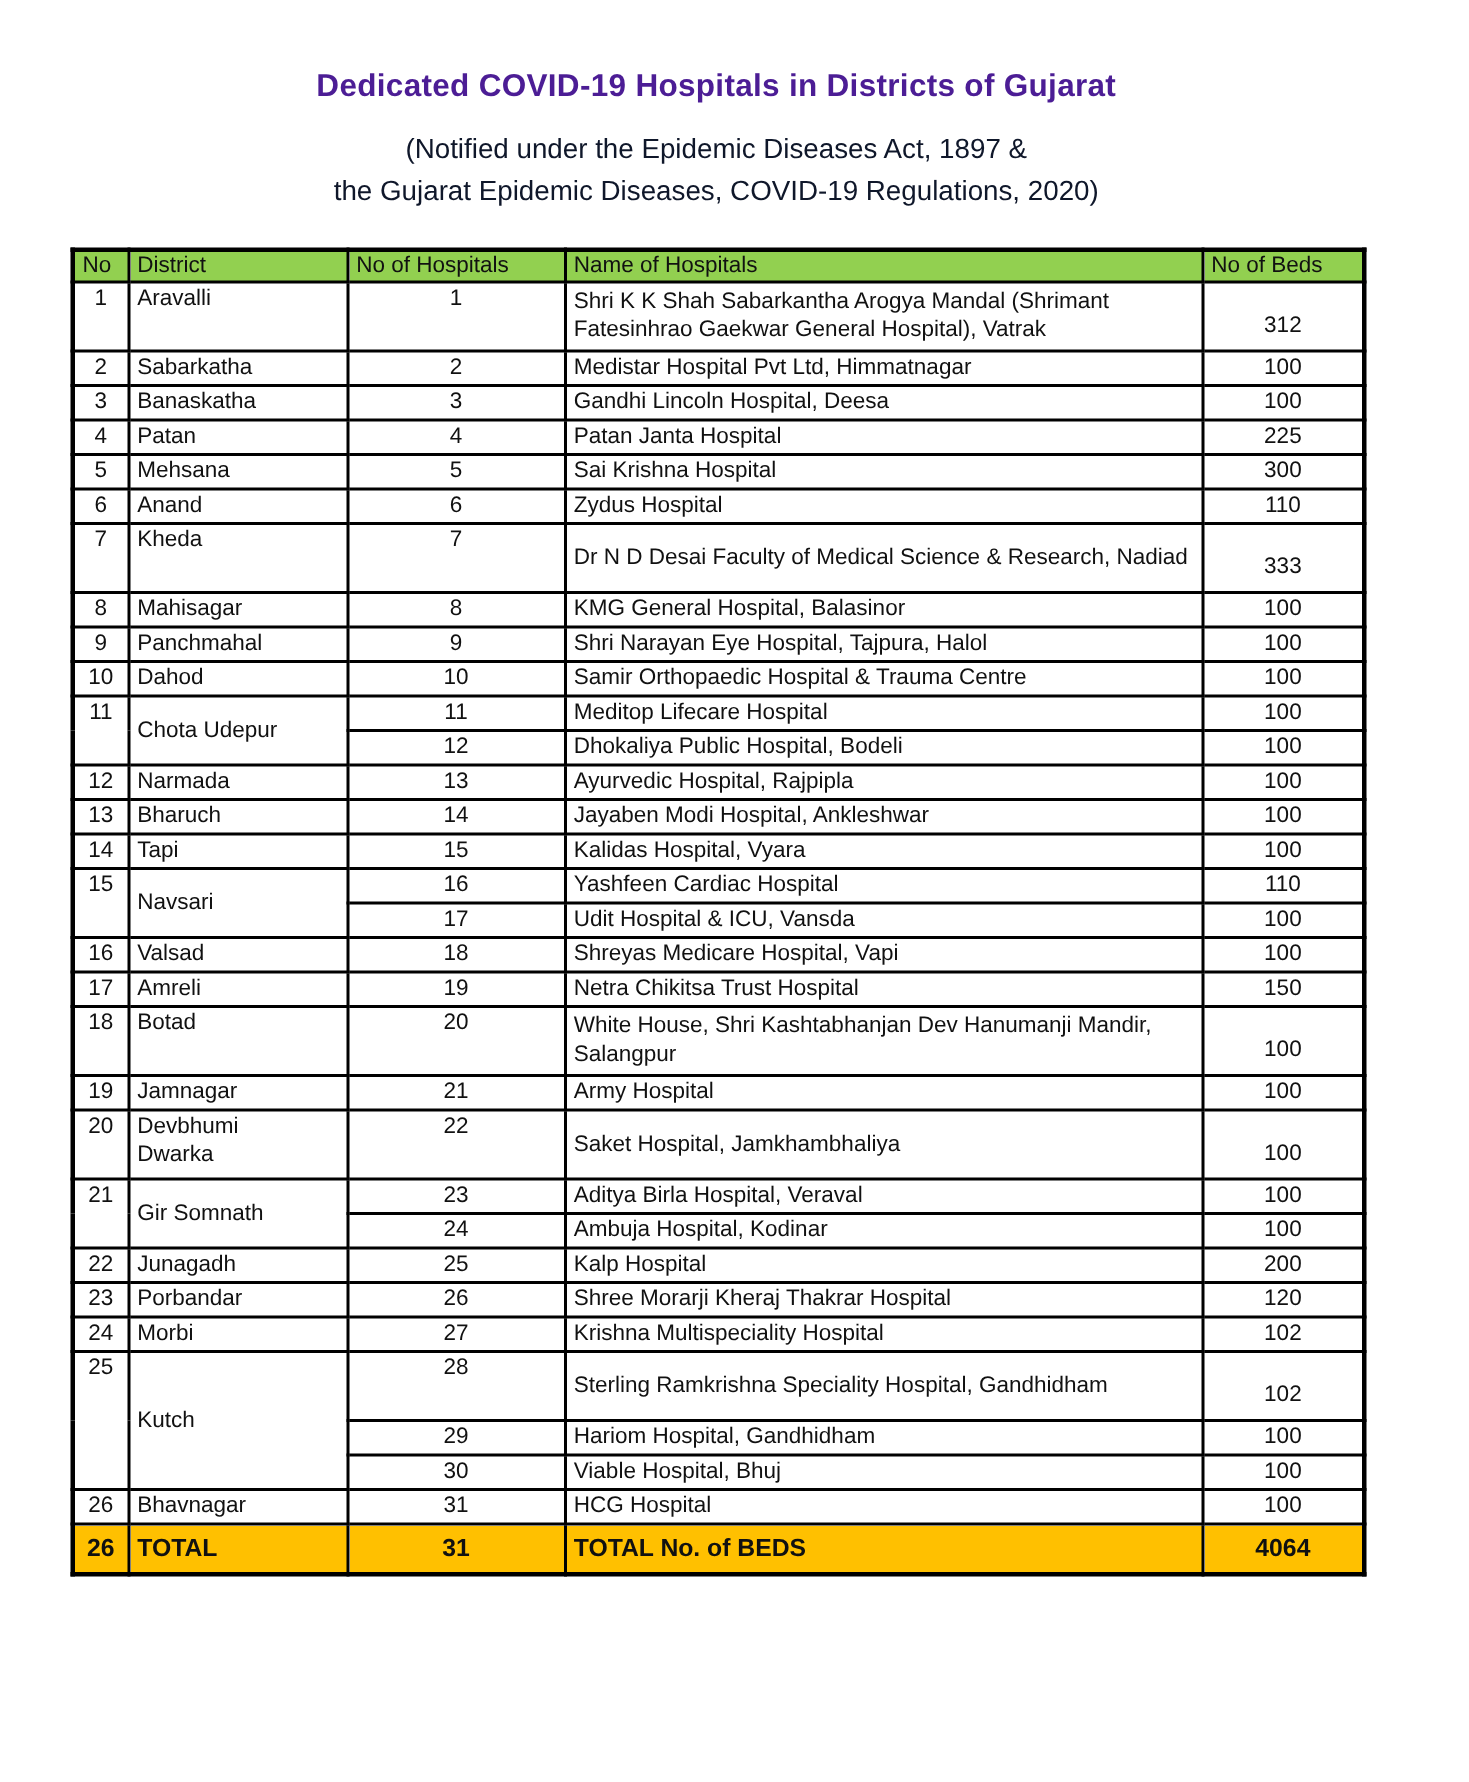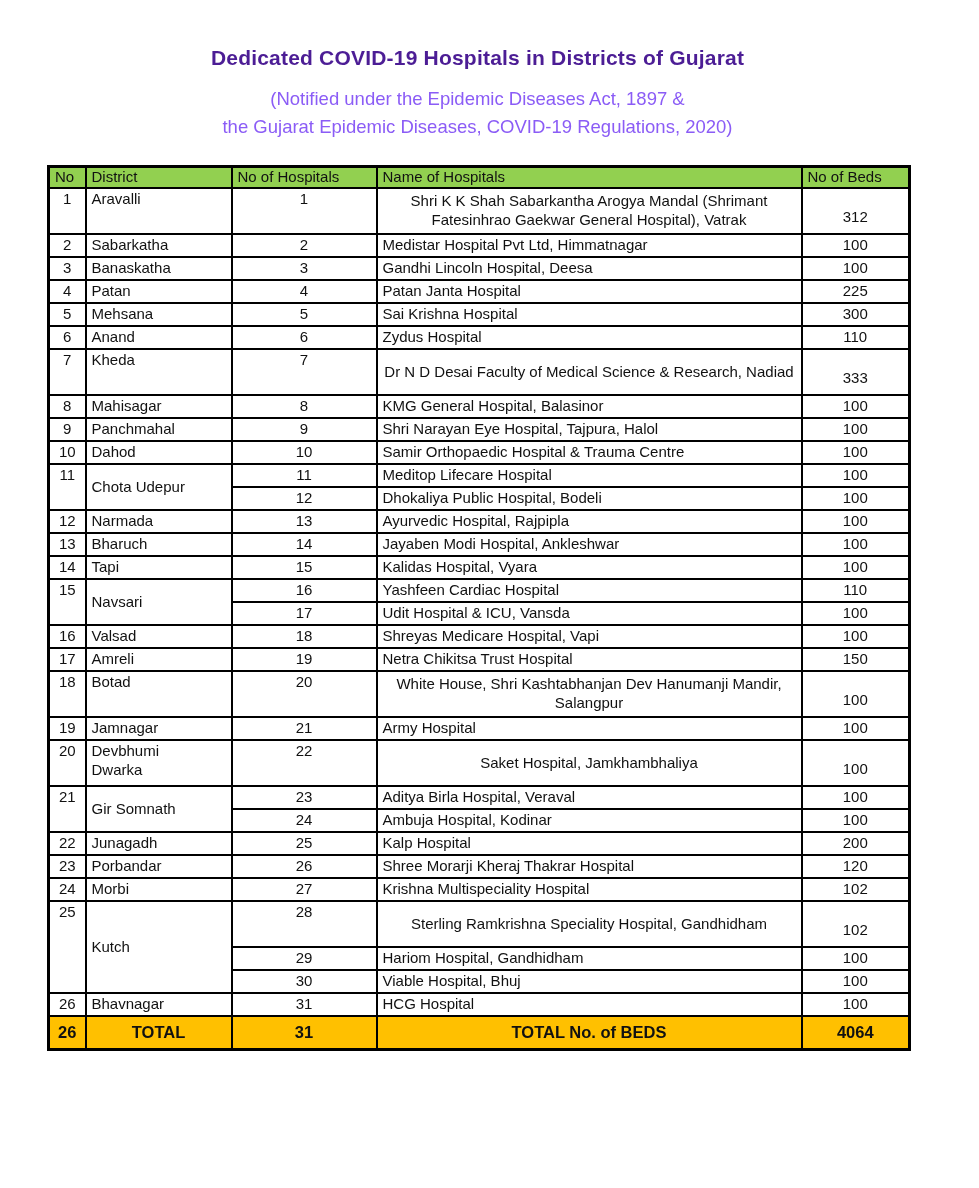--- a/index.html
+++ b/index.html
@@ -17,21 +17,21 @@
     font-size: 21px;
     font-weight: bold;
     letter-spacing: 0.2px;
     color: #4c1d95;
   }
   .doc-subtitle {
     margin-top: 15px;
     text-align: center;
     font-size: 18.5px;
     line-height: 1.5;
-    color: #8b5cf6;
+    color: #0f172a;
   }
   .timestamp {
     text-align: right;
     font-size: 13.5px;
     font-weight: 600;
     margin-top: 7px;
     margin-bottom: 3px;
   }
 
   table.hospitals {
@@ -58,32 +58,32 @@
   }
   tbody tr { height: 23px; }
   tbody tr.tall { height: 46px; }
   tfoot tr { height: 33px; }
 
   td { vertical-align: middle; }
   td.no, td.hno, td.beds { text-align: center; }
   td.district, td.name { text-align: left; }
 
   tr.tall td { vertical-align: top; }
-  tr.tall td.name { vertical-align: middle; text-align: center; }
+  tr.tall td.name { vertical-align: middle; }
   tr.tall td.beds { vertical-align: bottom; padding-bottom: 6px; }
   td.group-no { vertical-align: top; }
   td.group-district, tr.tall td.group-district { vertical-align: middle; }
   td.narrow-wrap { word-spacing: 400px; }
 
   tfoot td {
     font-weight: bold;
     font-size: 16.5px;
   }
   tfoot td.t-no, tfoot td.t-hosp, tfoot td.t-beds { text-align: center; }
-  tfoot td.t-label, tfoot td.t-beds-label { text-align: center; }
+  tfoot td.t-label, tfoot td.t-beds-label { text-align: left; }
 </style>
 </head>
 <body>
 
 <div class="page">
   <h1 class="doc-title">Dedicated COVID-19 Hospitals in Districts of Gujarat</h1>
   <div class="doc-subtitle">
     <div>(Notified under the Epidemic Diseases Act, 1897 &amp;</div>
     <div>the Gujarat Epidemic Diseases, COVID-19 Regulations, 2020)</div>
   </div>

